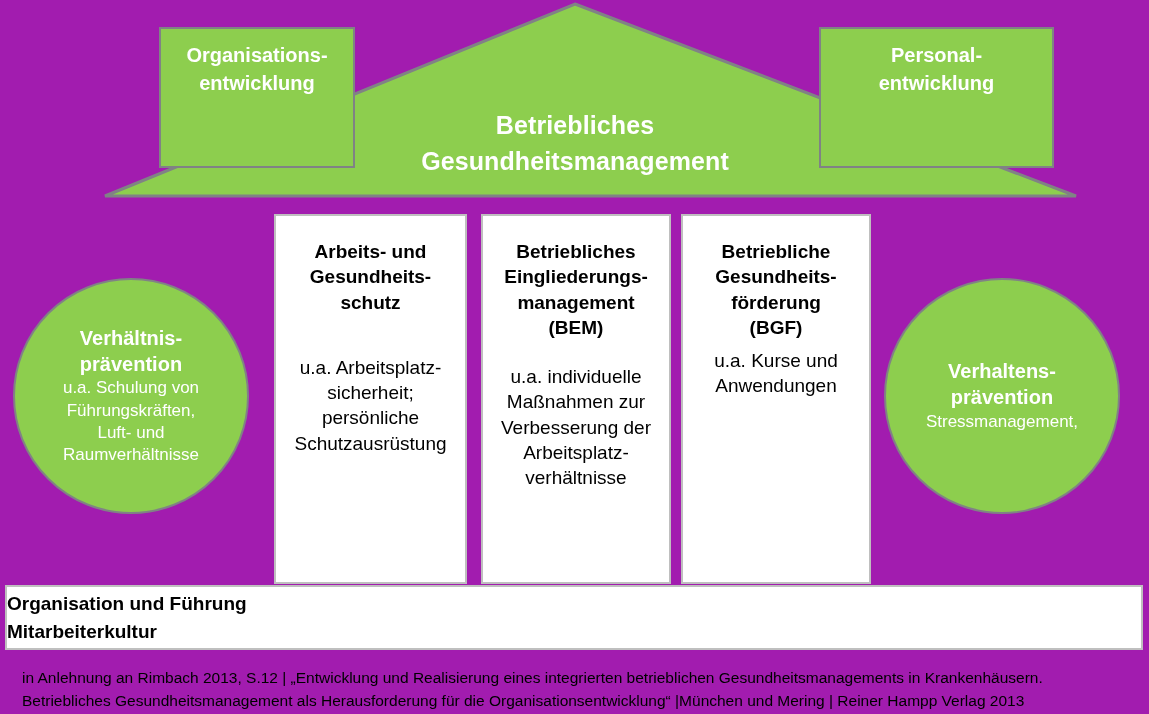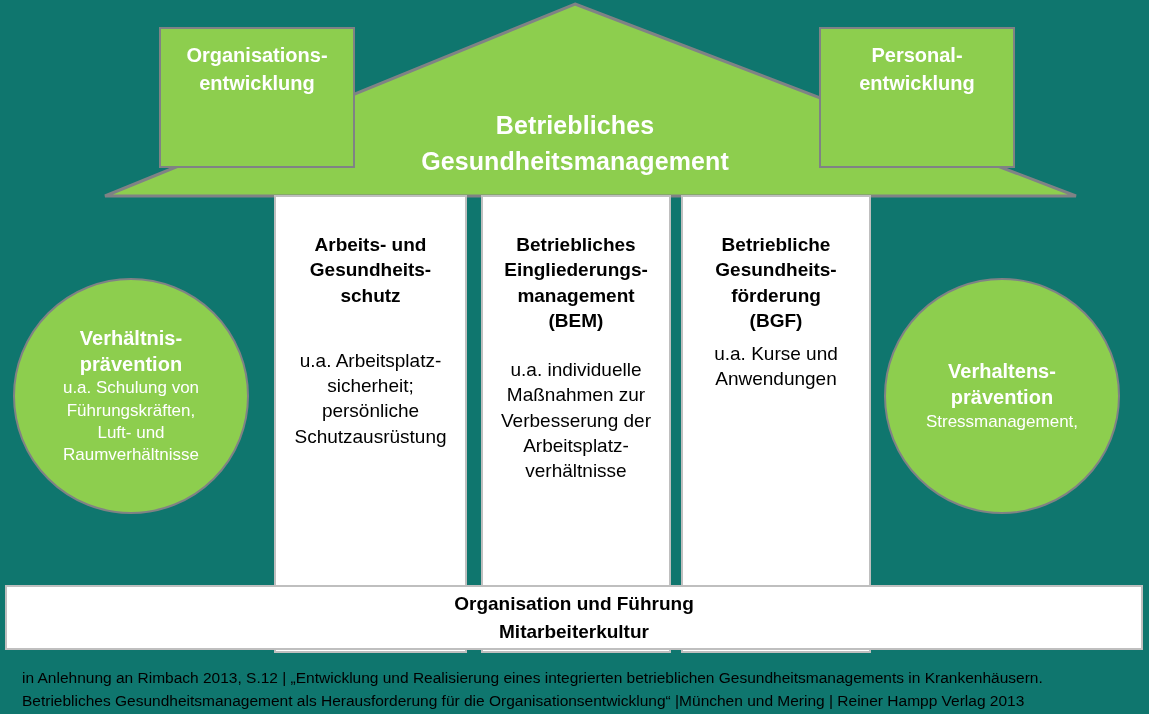--- a/index.html
+++ b/index.html
@@ -8,21 +8,21 @@
     background: #ffffff;
   }
   body {
     font-family: "Liberation Sans", sans-serif;
     -webkit-font-smoothing: antialiased;
   }
   #stage {
     position: relative;
     width: 1149px;
     height: 714px;
-    background: #0f766e;
+    background: #a21caf;
     overflow: hidden;
   }
 
   
   .roof-svg {
     position: absolute;
     left: 0;
     top: 0;
     width: 1149px;
     height: 210px;
@@ -47,21 +47,21 @@
     border: 2px solid #808285;
     color: #ffffff;
     font-size: 20px;
     font-weight: bold;
     line-height: 1.4;
     text-align: center;
     box-sizing: border-box;
     padding-top: 12px;
   }
   .corner-box.left  { left: 159px; top: 27px; width: 196px; height: 141px; }
-  .corner-box.right { left: 819px; top: 27px; width: 196px; height: 141px; }
+  .corner-box.right { left: 819px; top: 27px; width: 235px; height: 141px; }
 
   
   .circle {
     position: absolute;
     width: 236px;
     height: 236px;
     border-radius: 50%;
     background: #8DCE4E;
     border: 2px solid #808285;
     box-sizing: border-box;
@@ -83,27 +83,27 @@
   .circle-sub {
     font-size: 17px;
     font-weight: normal;
     line-height: 1.3;
     padding: 0 6px;
   }
 
   
   .pillar {
     position: absolute;
-    top: 195px;
-    height: 458px;
+    top: 214px;
+    height: 370px;
     background: #ffffff;
     border: 2px solid #BFBFBF;
     box-sizing: border-box;
     text-align: center;
-    padding: 12px 6px;
+    padding: 0 6px;
   }
   .pillar.p1 { left: 274px; width: 193px; }
   .pillar.p2 { left: 481px; width: 190px; }
   .pillar.p3 { left: 681px; width: 190px; }
   .pillar-title {
     margin-top: 23px;
     font-size: 19px;
     font-weight: bold;
     color: #000000;
     line-height: 1.33;
@@ -123,21 +123,20 @@
     position: absolute;
     left: 5px;
     top: 585px;
     width: 1138px;
     height: 65px;
     background: #ffffff;
     border: 2px solid #BFBFBF;
     box-sizing: border-box;
     display: flex;
     flex-direction: column;
-    align-items: center;
     justify-content: center;
   }
   .base-line {
     font-size: 19px;
     font-weight: bold;
     color: #000000;
     line-height: 1.45;
   }
 
   

